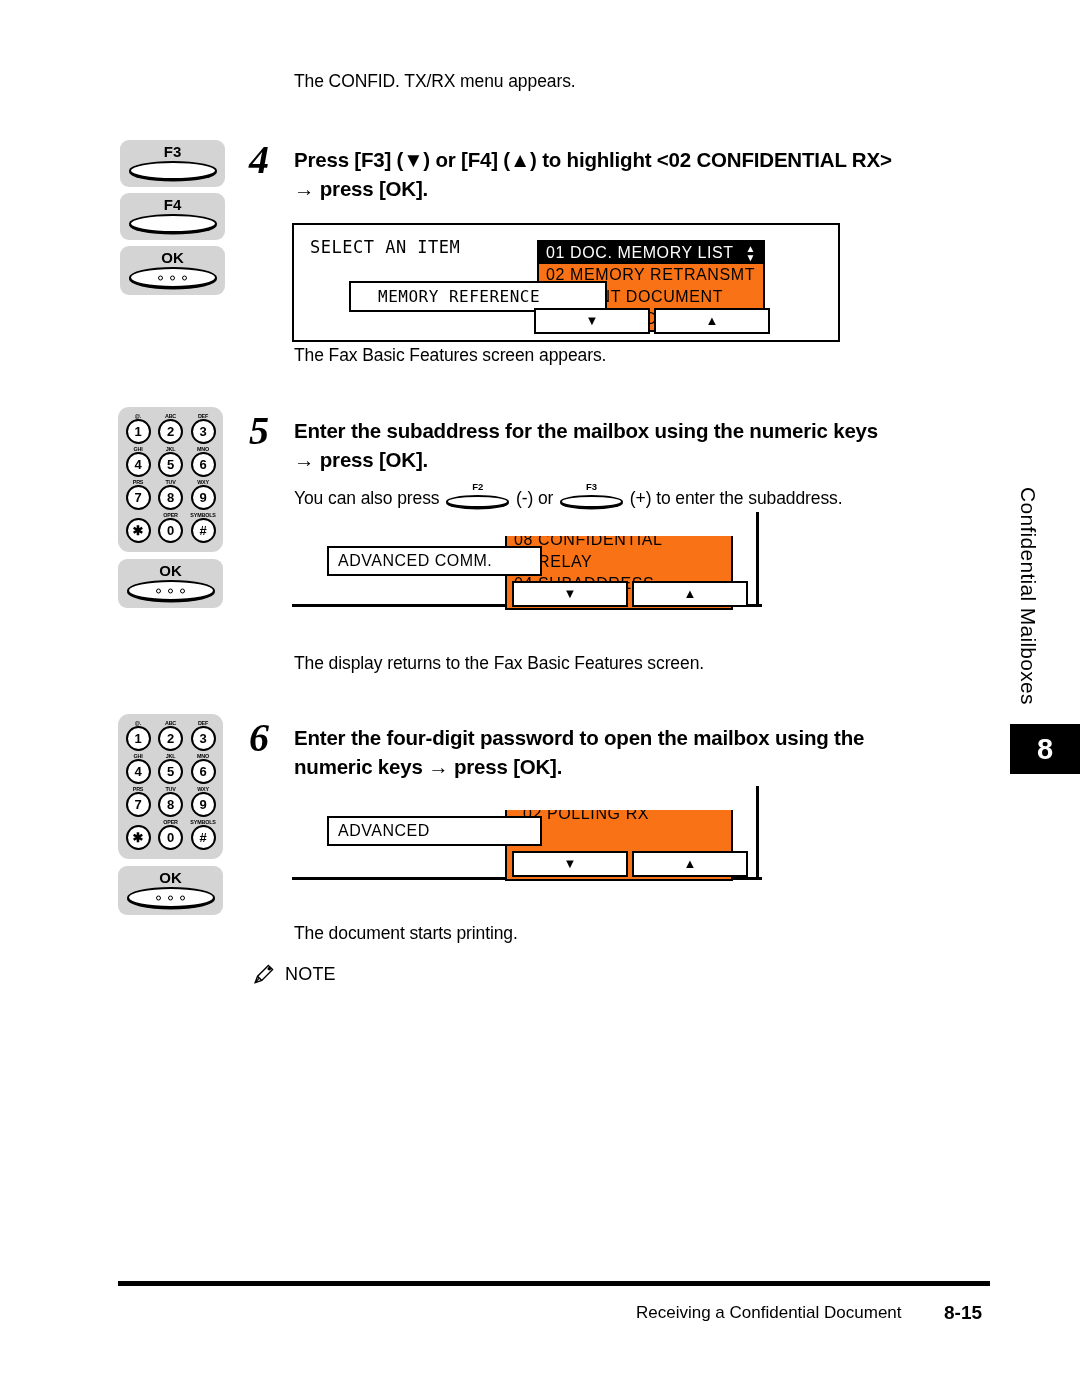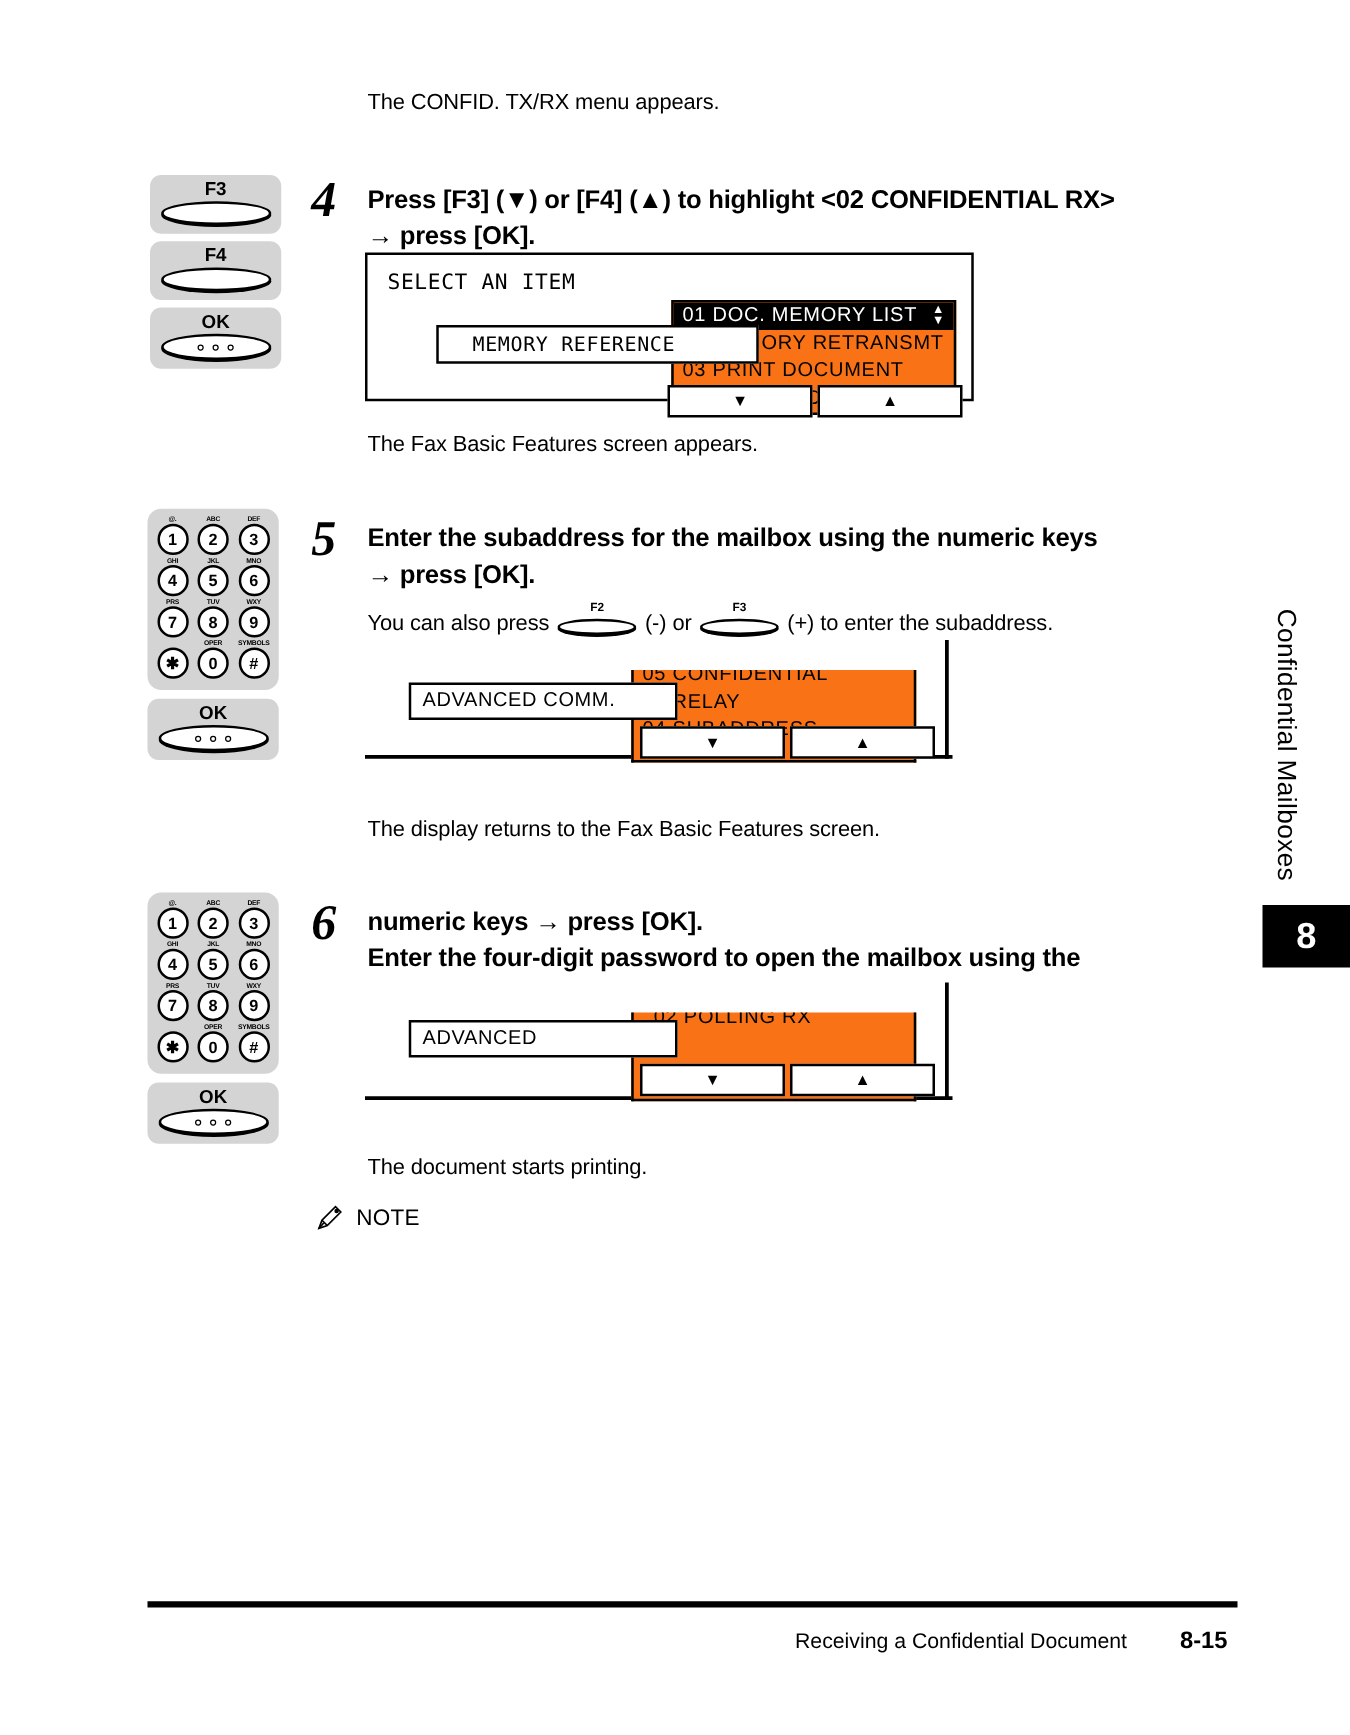--- a/index.html
+++ b/index.html
@@ -250,21 +250,21 @@
       </div>
     </div>
   </div>
 
   <div class="step-num" style="left:249px;top:140px;">4</div>
   <div class="step-head" style="position:absolute;left:294px;top:145px;width:700px;">
     <div>Press [F3] (▼) or [F4] (▲) to highlight &lt;02 CONFIDENTIAL RX&gt;</div>
     <div>→ press [OK].</div>
   </div>
 
-  <div class="lcd" style="left:292px;top:202px;width:487px;height:119px;">
+  <div class="lcd" style="left:292px;top:223px;width:548px;height:119px;">
     <div class="lcd-title" style="left:16px;top:12px;">SELECT AN ITEM</div>
     <div class="lcd-boxlabel" style="left:55px;top:56px;width:258px;padding-left:27px;">MEMORY REFERENCE</div>
   </div>
   <div class="lcd-list" style="left:537px;top:216px;width:228px;height:92px;">
     <div class="lcd-item sel">
       <span>01 DOC. MEMORY LIST</span>
       <span class="scroll-arrows">
           <span>▲</span>
           <span>▼</span>
         </span>
@@ -378,21 +378,21 @@
       <span class="ov"></span>
     </span>
     <span>(+) to enter the subaddress.</span>
   </div>
 
   <div class="hr-thin" style="left:292px;top:604px;width:470px;"></div>
   <div style="position:absolute;left:756px;top:512px;width:2.5px;height:95px;background:#000;"></div>
   <div class="lcd-boxlabel" style="left:327px;top:546px;width:215px;">ADVANCED COMM.</div>
   <div class="lcd-list" style="left:505px;top:512px;width:228px;height:74px;border-top:none;">
     <div class="lcd-item" style="margin-top:-7px;overflow:hidden;">
-      <span>05 CONFIDENTIAL</span>
+      <span>08 CONFIDENTIAL</span>
     </div>
     <div class="lcd-item">
       <span>04 RELAY</span>
     </div>
     <div class="lcd-item">
       <span>04 SUBADDRESS</span>
     </div>
   </div>
   <div class="softkeys" style="left:512px;top:581px;">
     <div class="softkey">▼</div>
@@ -470,22 +470,22 @@
             <i></i>
             <i></i>
             <i></i>
           </span>
       </div>
     </div>
   </div>
 
   <div class="step-num" style="left:249px;top:718px;">6</div>
   <div class="step-head" style="position:absolute;left:294px;top:723px;width:690px;">
+    <div>Enter the four-digit password to open the mailbox using the</div>
     <div>numeric keys → press [OK].</div>
-    <div>Enter the four-digit password to open the mailbox using the</div>
   </div>
 
   <div class="hr-thin" style="left:292px;top:877px;width:470px;"></div>
   <div style="position:absolute;left:756px;top:786px;width:2.5px;height:92px;background:#000;"></div>
   <div class="lcd-boxlabel" style="left:327px;top:816px;width:215px;">ADVANCED</div>
   <div class="lcd-list" style="left:505px;top:786px;width:228px;height:71px;border-top:none;">
     <div class="lcd-item" style="margin-top:-7px;overflow:hidden;padding-left:16px;">
       <span>02 POLLING RX</span>
     </div>
   </div>

